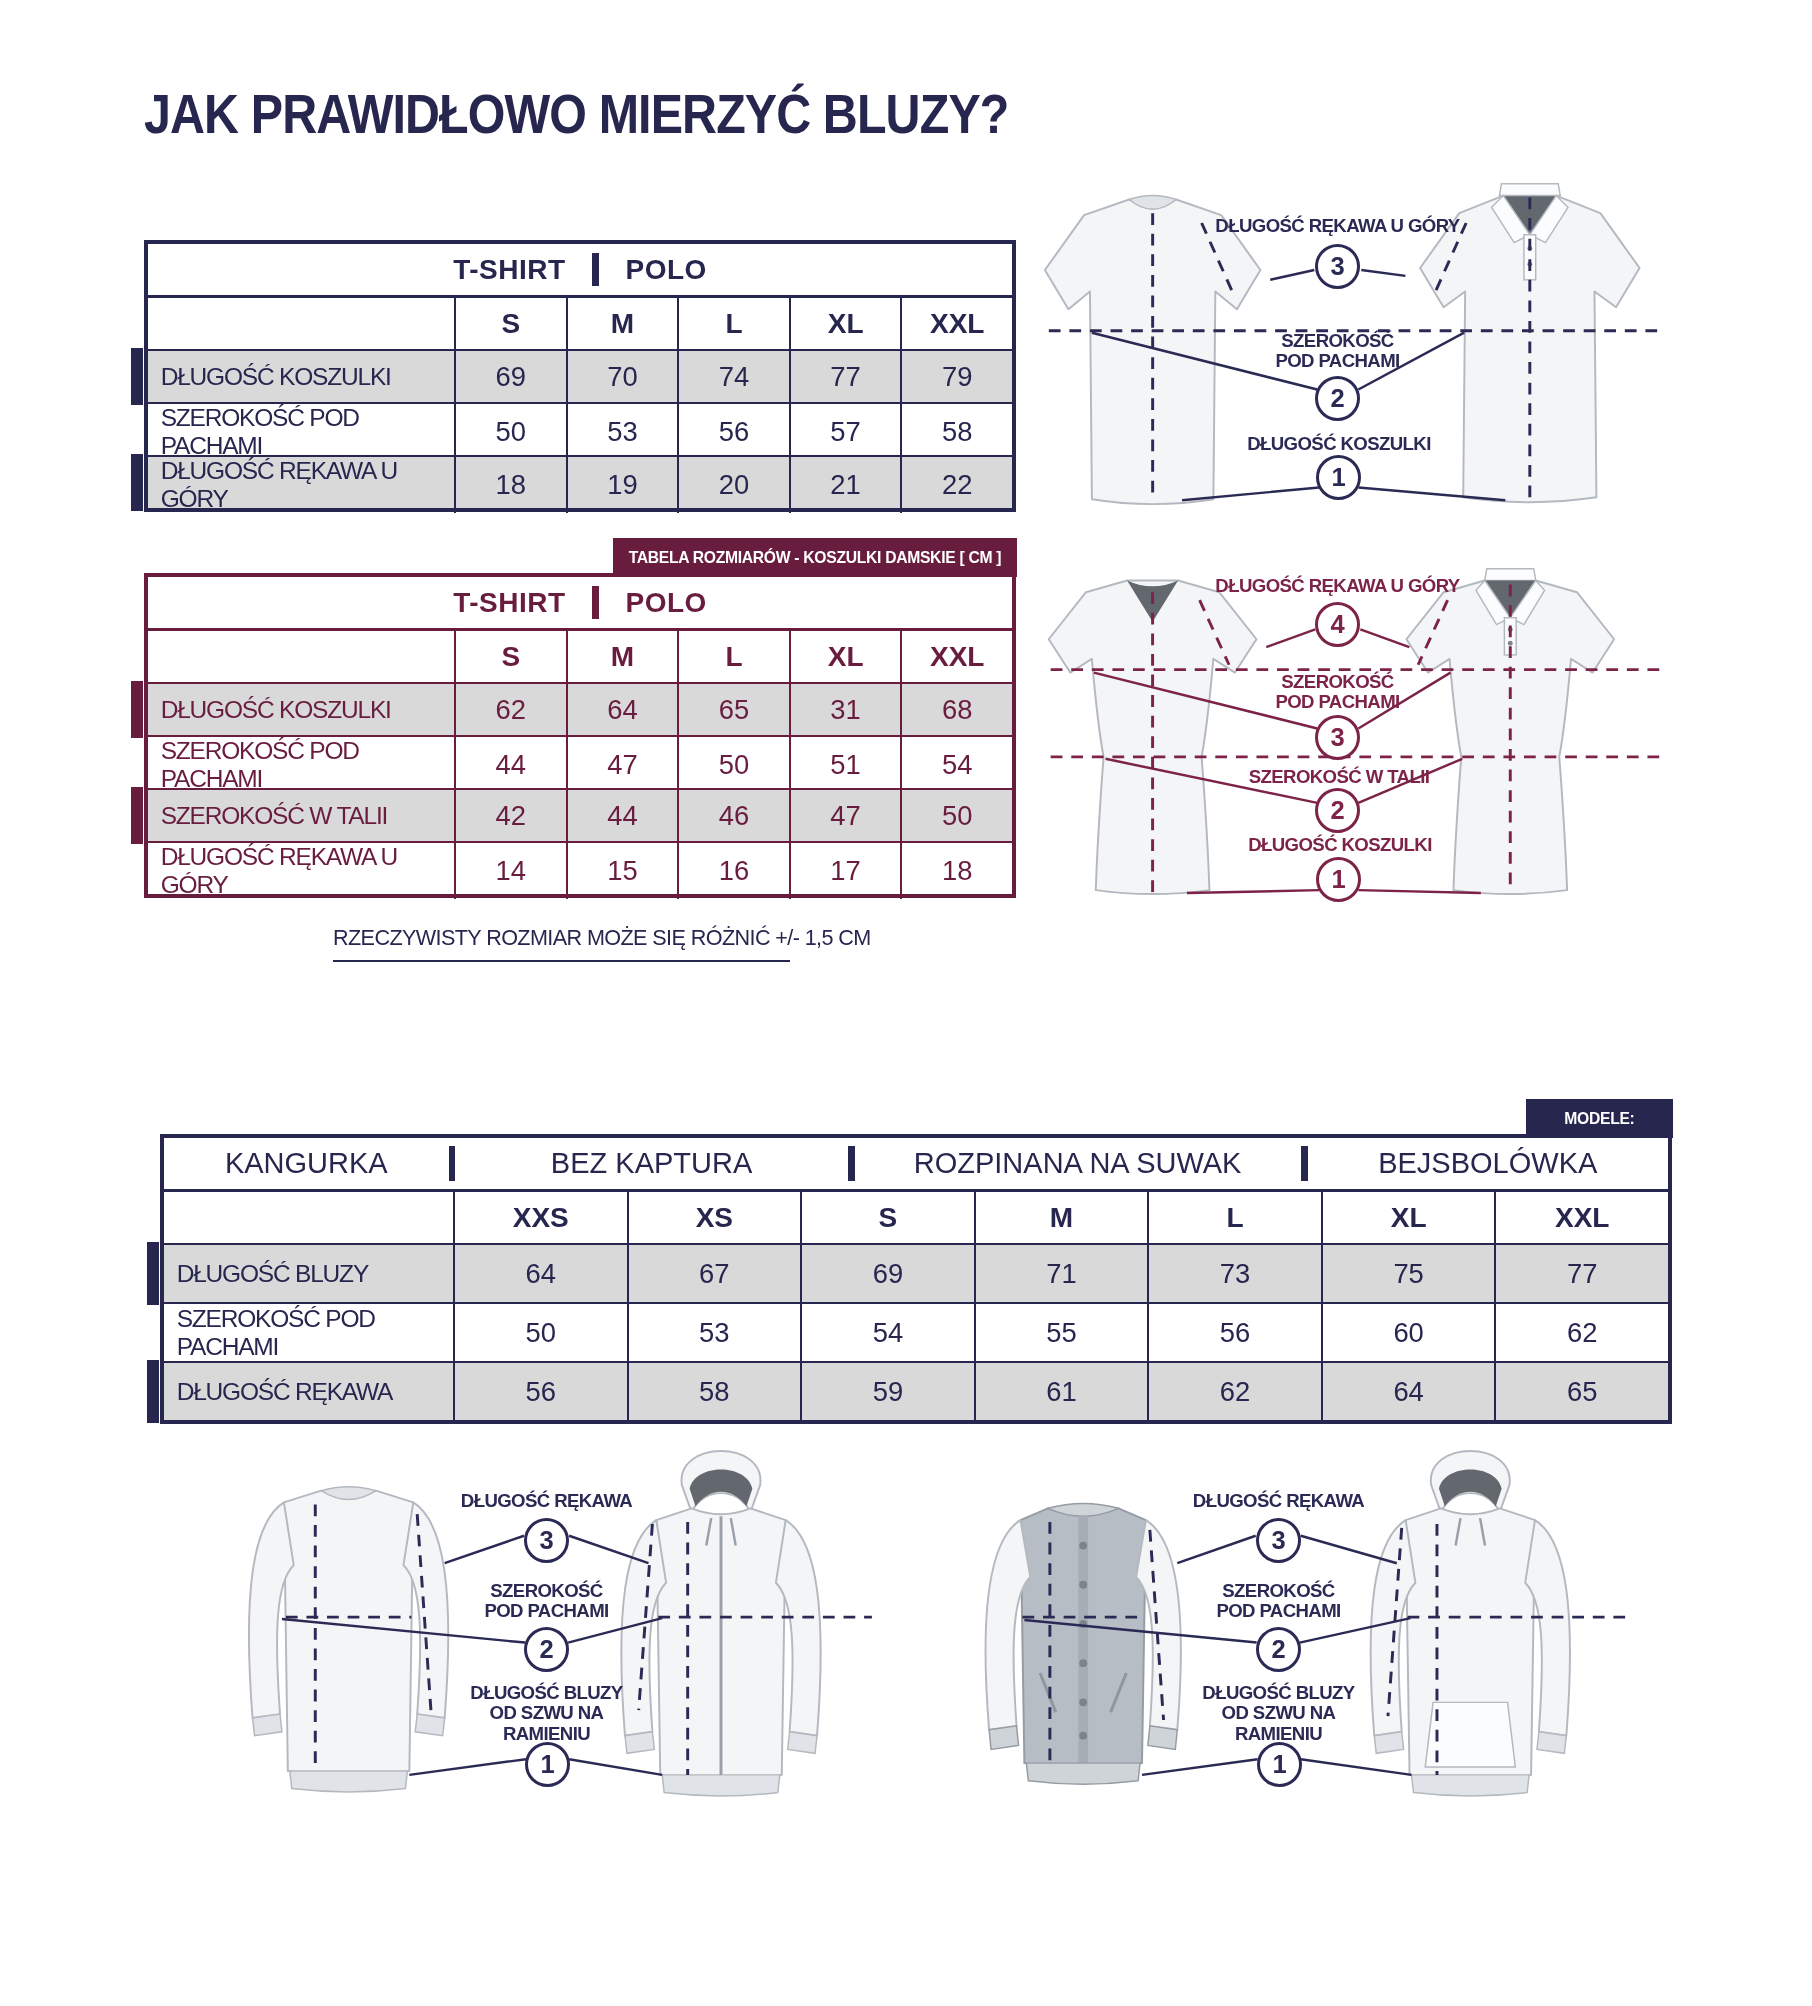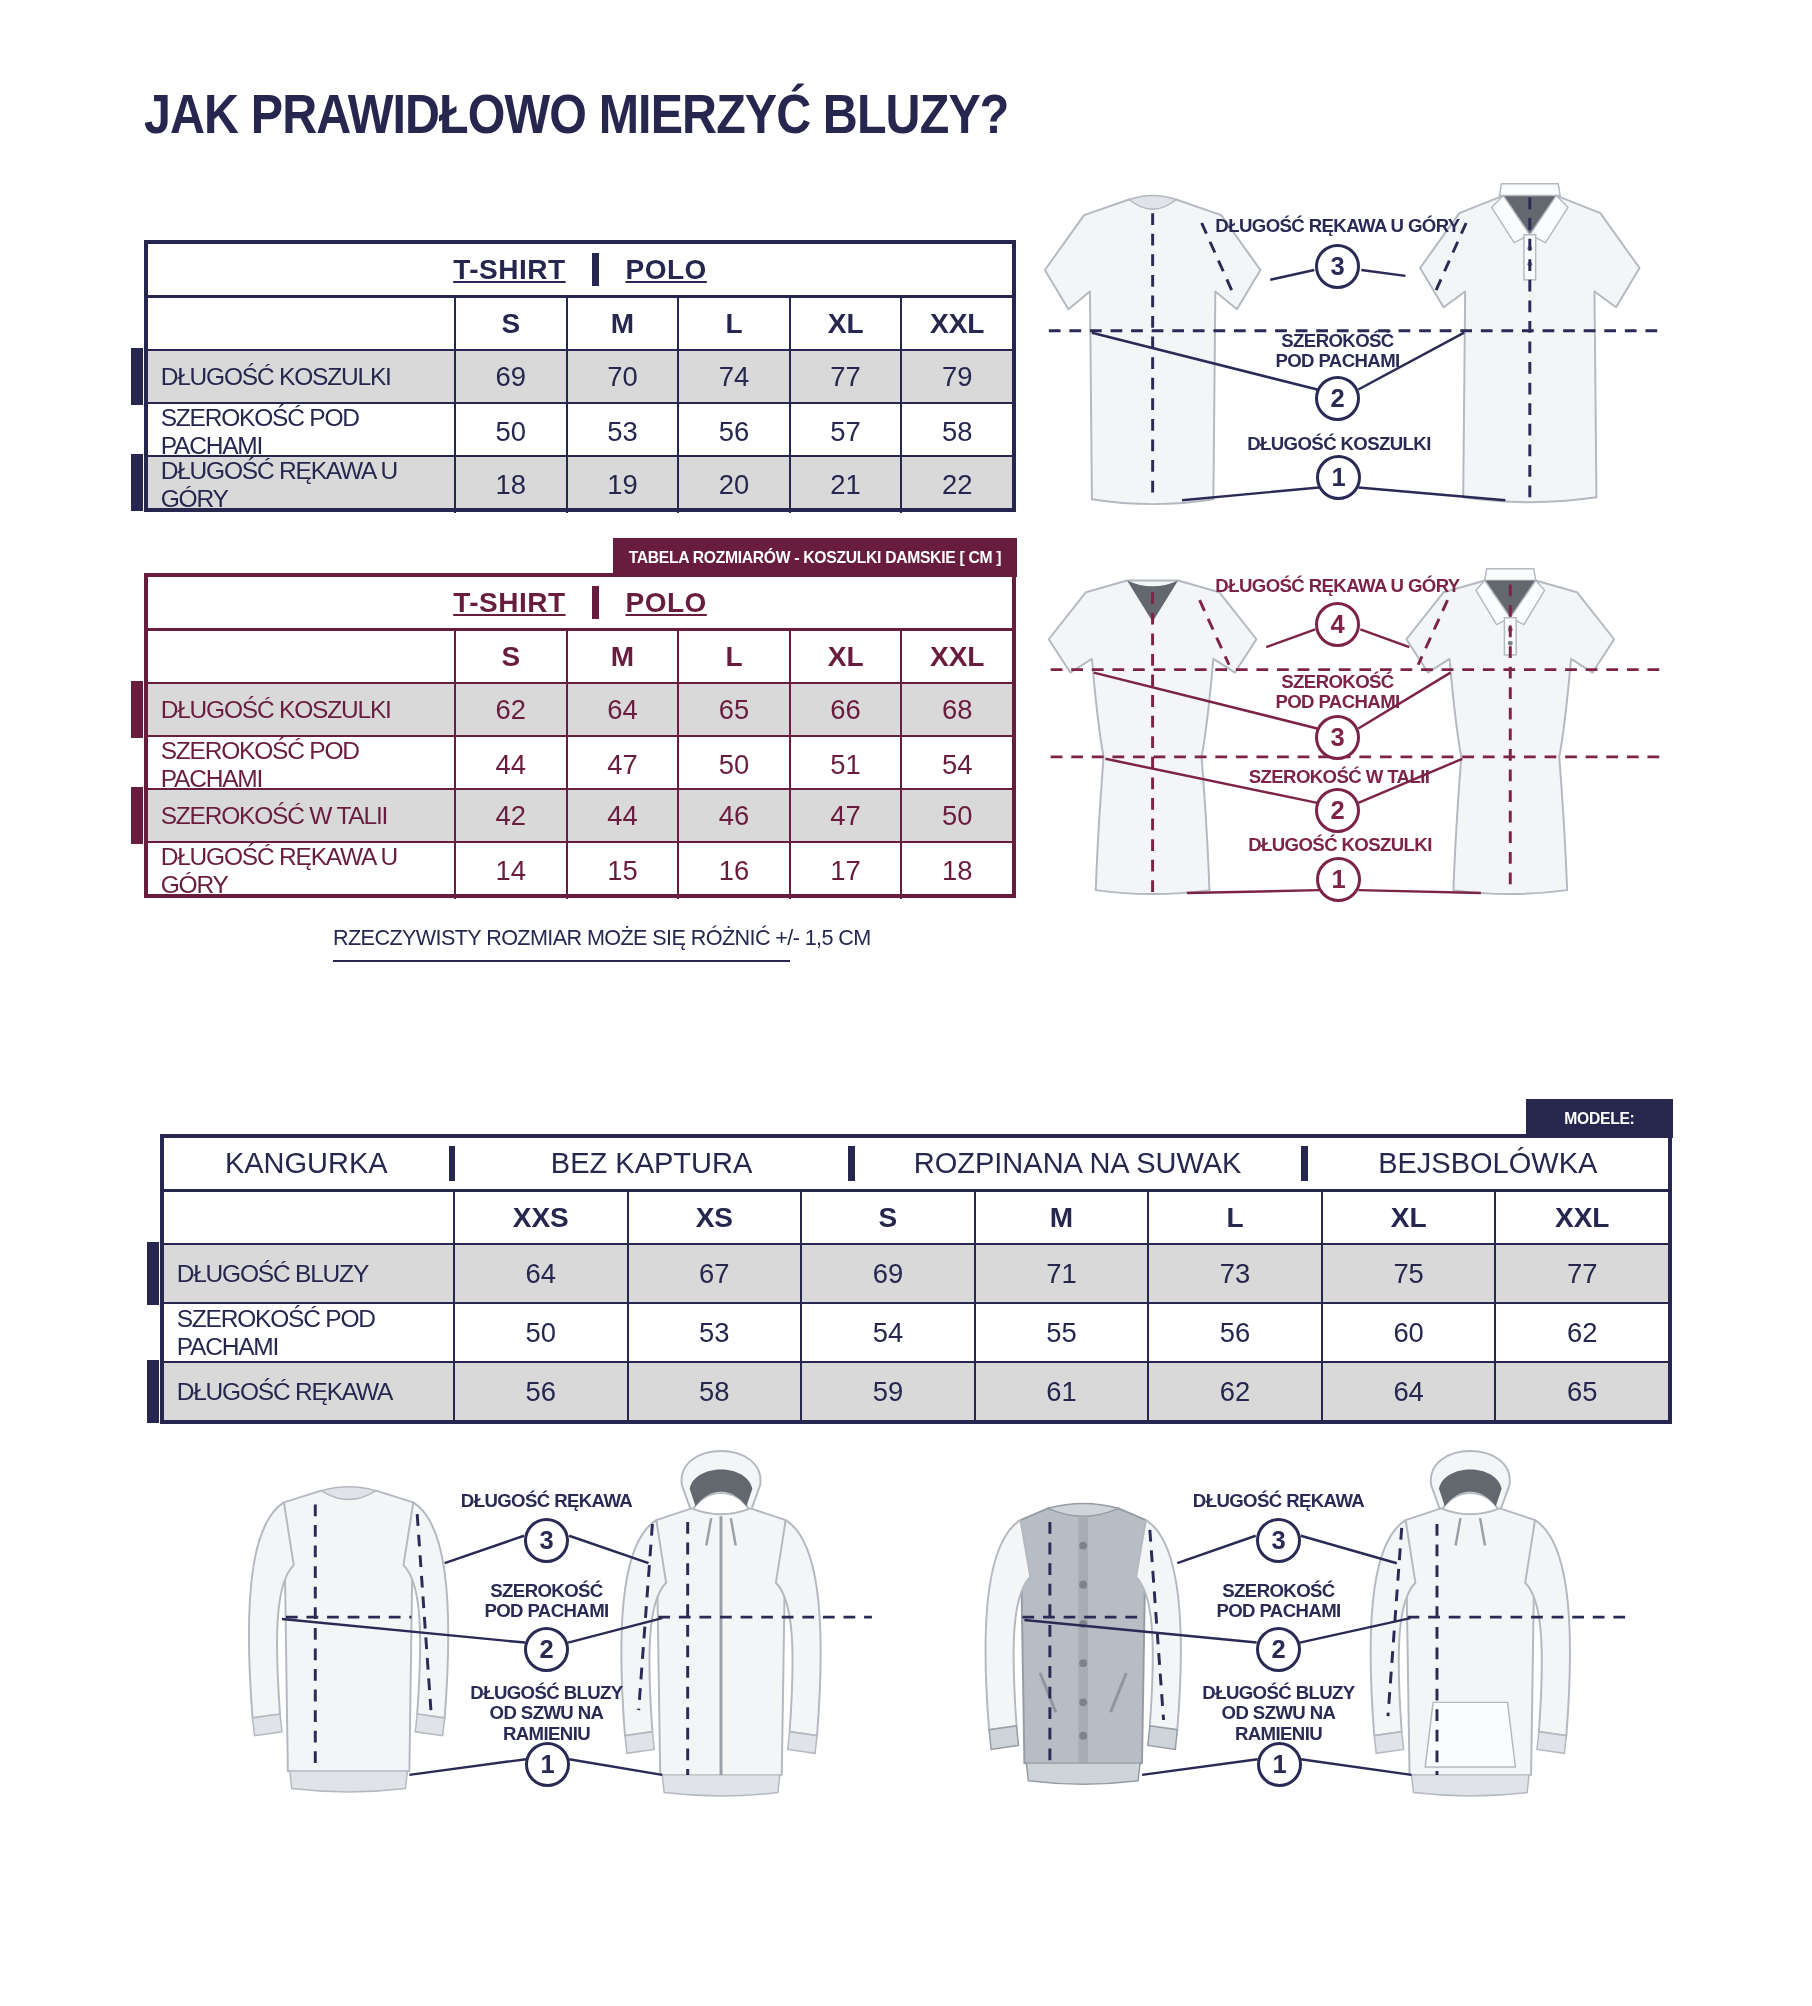--- a/index.html
+++ b/index.html
@@ -11,21 +11,21 @@
               letter-spacing:-1px;color:var(--navy);transform:scaleX(.88);transform-origin:left center;white-space:nowrap;}
 
   
   .tbl{position:absolute;background:#fff;border:4.9px solid var(--c);box-sizing:border-box;}
   .tbl-nvy{--c:var(--navy);color:var(--navy);}
   .tbl-mrn{--c:var(--maroon);color:var(--maroon);}
   .badge{position:absolute;top:-39px;right:-4.9px;height:39px;background:var(--c);color:#fff;
          display:flex;align-items:center;justify-content:center;padding:0 15.7px;font-weight:700;
          font-size:15.7px;letter-spacing:-0.3px;white-space:nowrap;box-sizing:border-box;}
   .catrow{display:flex;align-items:center;justify-content:center;gap:26.5px;height:51px;
-          border-bottom:3.9px solid var(--c);text-decoration:underline;}
+          border-bottom:3.9px solid var(--c);}
   .cat{font-size:28px;font-weight:700;letter-spacing:0.5px;}
   .catsep{width:6.9px;height:33px;background:var(--c);}
   .sizerow{display:grid;height:51px;}
   .grid6{grid-template-columns:306px repeat(5,1fr);}
   .grid8{grid-template-columns:289px repeat(7,1fr);}
   .sizerow > div{display:flex;align-items:center;justify-content:center;font-size:28px;
                  font-weight:700;border-left:2.9px solid var(--c);}
   .sizerow > div:first-child{border-left:none;}
   .drow{position:relative;display:grid;border-top:2.9px solid var(--c);}
   .h52{height:51px;} .h58{height:57px;}
@@ -128,21 +128,21 @@
       <div>M</div>
       <div>L</div>
       <div>XL</div>
       <div>XXL</div>
     </div>
     <div class="drow grid6 h52 gray">
       <div>DŁUGOŚĆ KOSZULKI</div>
       <div>62</div>
       <div>64</div>
       <div>65</div>
-      <div>66</div>
+      <div>31</div>
       <div>68</div>
     </div>
     <div class="drow grid6 h52">
       <div>SZEROKOŚĆ POD PACHAMI</div>
       <div>44</div>
       <div>47</div>
       <div>50</div>
       <div>51</div>
       <div>54</div>
     </div>

